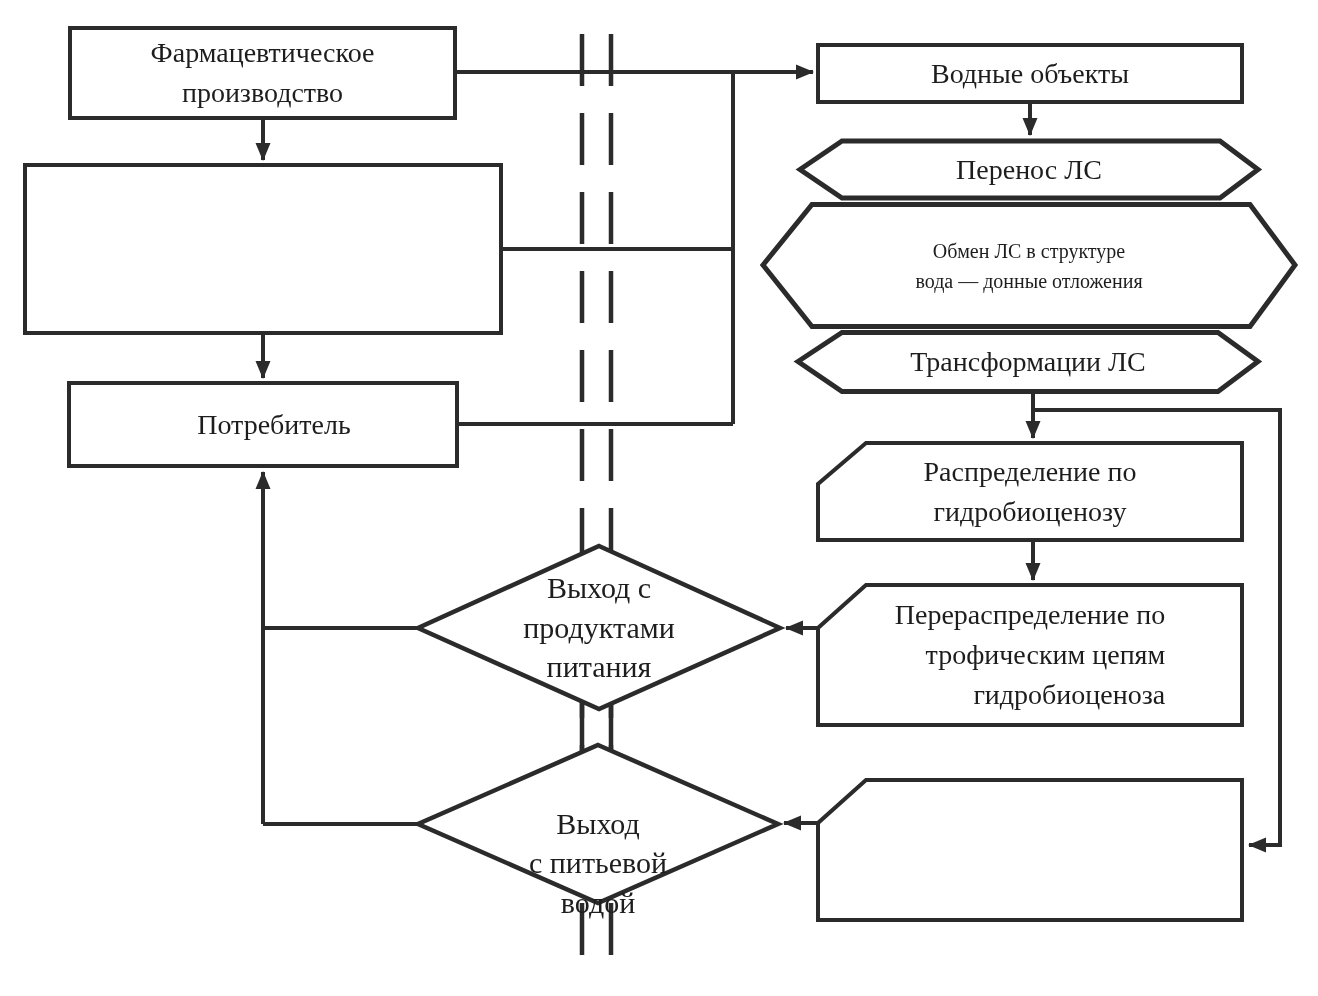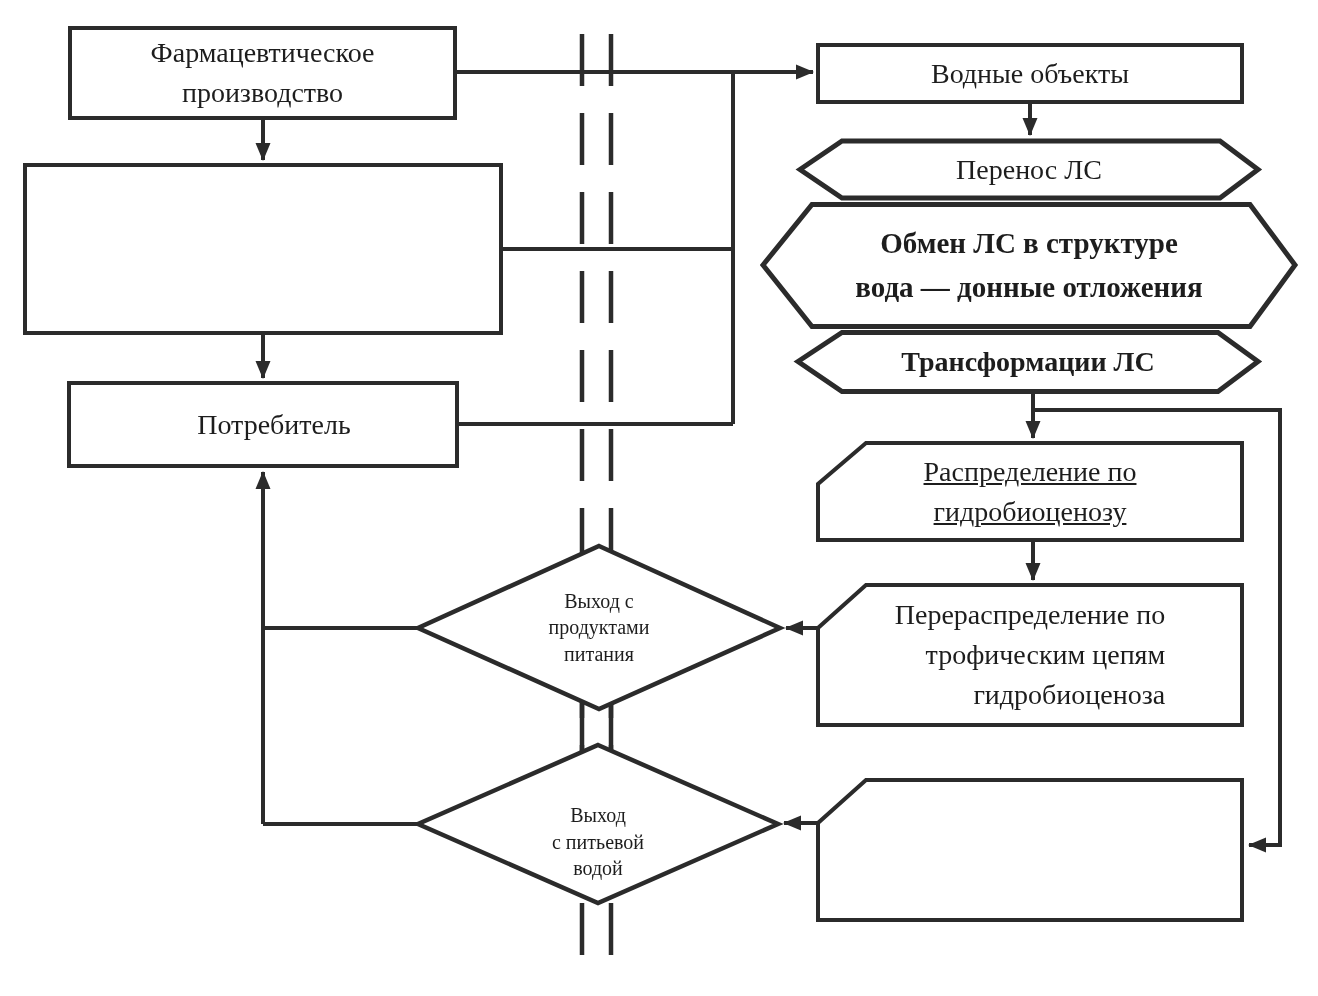--- a/index.html
+++ b/index.html
@@ -18,22 +18,22 @@
   .stage svg{position:absolute;left:0;top:0;}
   .label{
     position:absolute;
     display:flex;align-items:center;justify-content:center;
     text-align:center;
     white-space:pre-line;
     color:var(--text);
     font-size:28px;line-height:1.42;
     pointer-events:none;
   }
-  .label.small{font-size:20px;line-height:1.32;}
-  .label.wide{font-size:29px;line-height:1.5;font-weight:bold;}
+  .label.small{font-size:30px;line-height:1.32;}
+  .label.wide{font-size:20px;line-height:1.5;}
 </style>
 </head>
 <body>
 
 <div class="stage">
 
   <svg width="1318" height="996" viewBox="0 0 1318 996">
     <defs>
       <marker id="ah" markerUnits="userSpaceOnUse" markerWidth="22" markerHeight="18" refX="17" refY="8" orient="auto">
         <path d="M0,0.5 L18,8 L0,15.5 Z" fill="#2b2b2b"></path>
@@ -87,31 +87,31 @@
 
   <div class="label" style="left:80px;top:383px;width:388px;height:83px;">Потребитель</div>
 
   <div class="label" style="left:818px;top:45px;width:424px;height:57px;">Водные объекты</div>
 
   <div class="label" style="left:800px;top:141px;width:458px;height:57px;">Перенос ЛС</div>
 
   <div class="label wide" style="left:763px;top:204px;width:532px;height:123px;">Обмен ЛС в структуре
 вода — донные отложения</div>
 
-  <div class="label" style="left:798px;top:332px;width:460px;height:60px;font-weight:bold;">Трансформации ЛС</div>
+  <div class="label" style="left:798px;top:332px;width:460px;height:60px;">Трансформации ЛС</div>
 
-  <div class="label" style="left:818px;top:443px;width:424px;height:97px;text-decoration:underline;">Распределение по
+  <div class="label" style="left:818px;top:443px;width:424px;height:97px;">Распределение по
 гидробиоценозу</div>
 
   <div class="label" style="left:818px;top:585px;width:424px;height:140px;text-align:right;">Перераспределение по
 трофическим цепям
 гидробиоценоза</div>
 
 
   <div class="label small" style="left:418px;top:546px;width:362px;height:163px;">Выход с
 продуктами
 питания</div>
 
-  <div class="label small" style="left:418px;top:763px;width:360px;height:158px;">Выход
+  <div class="label small" style="left:418px;top:784px;width:360px;height:158px;">Выход
 с питьевой
 водой</div>
 
 </div>
 
 </body></html>

